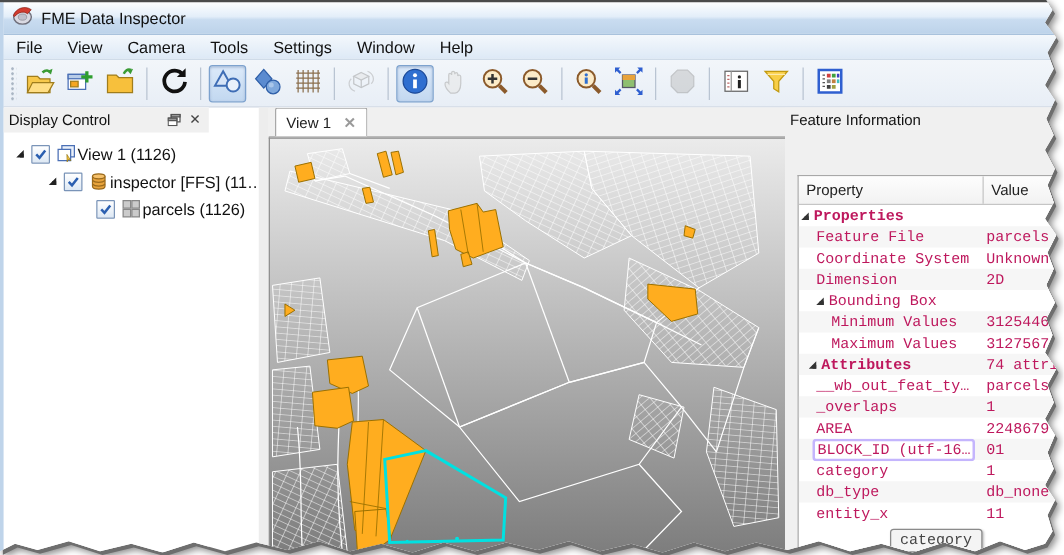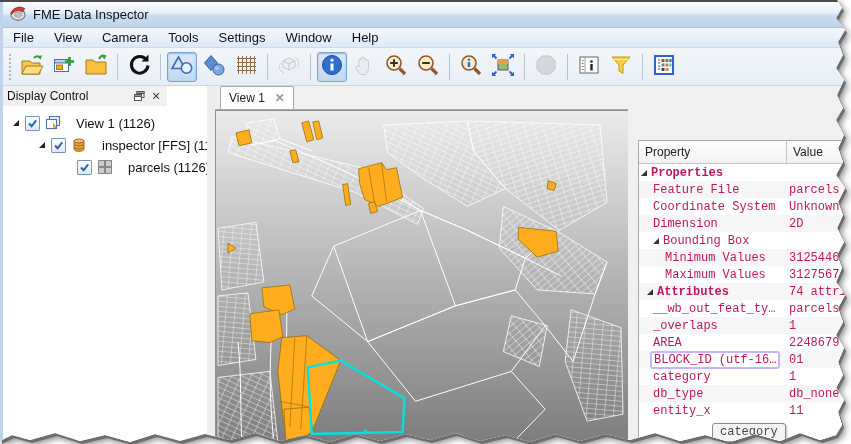--- a/index.html
+++ b/index.html
@@ -22,21 +22,21 @@
   .tb-btn.pressed{background:linear-gradient(#dceafa,#c2d8f0);border:1px solid #7da2ce;box-shadow:inset 0 1px 2px rgba(60,90,140,.35);}
   .tb-btn.disabled{opacity:.45;filter:grayscale(.9);}
   .tb-sep{width:1px;height:26px;background:#b9c4d2;margin:0 5px;}
   
   .left-panel{position:absolute;left:3px;top:86px;width:164px;bottom:0;background:#fff;}
   .panel-header{height:20px;background:#f0f0f0;display:flex;align-items:center;font-size:12px;color:#111;padding:0 4px;}
   .panel-header .ph-title{flex:1;}
   .ph-btn{width:14px;height:13px;display:flex;align-items:center;justify-content:center;color:#444;font-size:11px;line-height:11px;margin-left:3px;}
   .tree{padding-top:6px;}
   .tree-row{height:22px;display:flex;align-items:center;font-size:13px;color:#111;}
-  .tree-row .lbl{margin-left:15px;white-space:nowrap;}
+  .tree-row .lbl{margin-left:1px;white-space:nowrap;}
   .tri{width:0;height:0;border:3.5px solid transparent;border-right-color:#222;border-bottom-color:#222;margin-right:6px;}
   .tri.hidden{visibility:hidden;}
   .cbx{width:13px;height:13px;border:1px solid #7a94b8;background:linear-gradient(#fff,#dde8f4);border-radius:1px;display:flex;align-items:center;justify-content:center;margin-right:5px;flex:0 0 auto;}
   .cbx svg{width:11px;height:11px;}
   .tree-icon svg{width:16px;height:16px;display:block;}
   
   .splitter{position:absolute;left:207px;top:86px;width:8px;bottom:0;background:#ededed;}
   
   .center{position:absolute;left:215px;top:86px;width:413px;bottom:0;}
   .tabbar{height:24px;background:#f0f0f0;position:relative;border-bottom:1px solid #a8a8a8;box-sizing:border-box;}
@@ -395,20 +395,23 @@
           <g stroke="#00E1E1" stroke-width="2.4" fill="none">
             <polygon points="125,251 189,289 187,323 96,325 92,258"></polygon>
           </g>
           <circle cx="150" cy="322" r="1.6" fill="#00E1E1"></circle>
           <circle cx="110" cy="324" r="1.3" fill="#00E1E1"></circle>
         </svg>
       </div>
     </div>
 
     <div class="right-panel">
+      <div class="panel-header">
+        <span class="ph-title">Feature Information</span>
+      </div>
       <div class="fi-table">
         <div class="fi-head">
           <div class="c1">Property</div>
           <div class="c2">Value</div>
         </div>
         <div id="firows">
                 <div class="fi-row bold">
                   <div class="prop" style="padding-left: 2px;">
                     <span class="gtri"></span>
                     <span>Properties</span>

